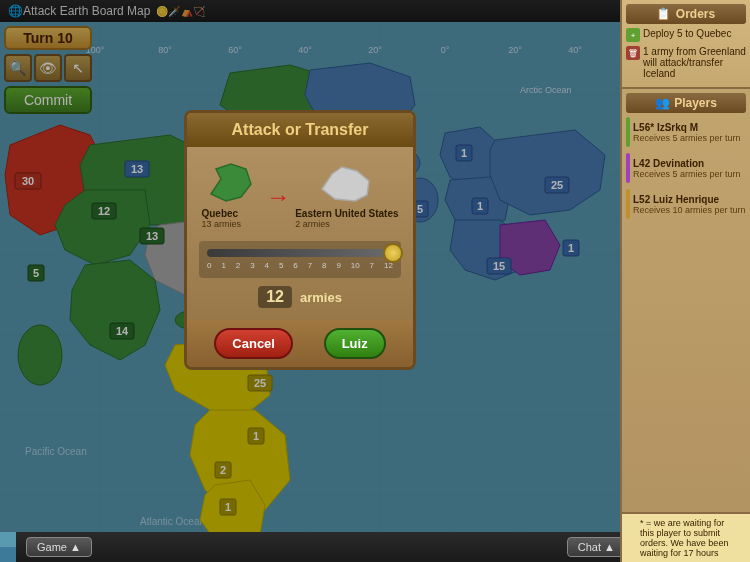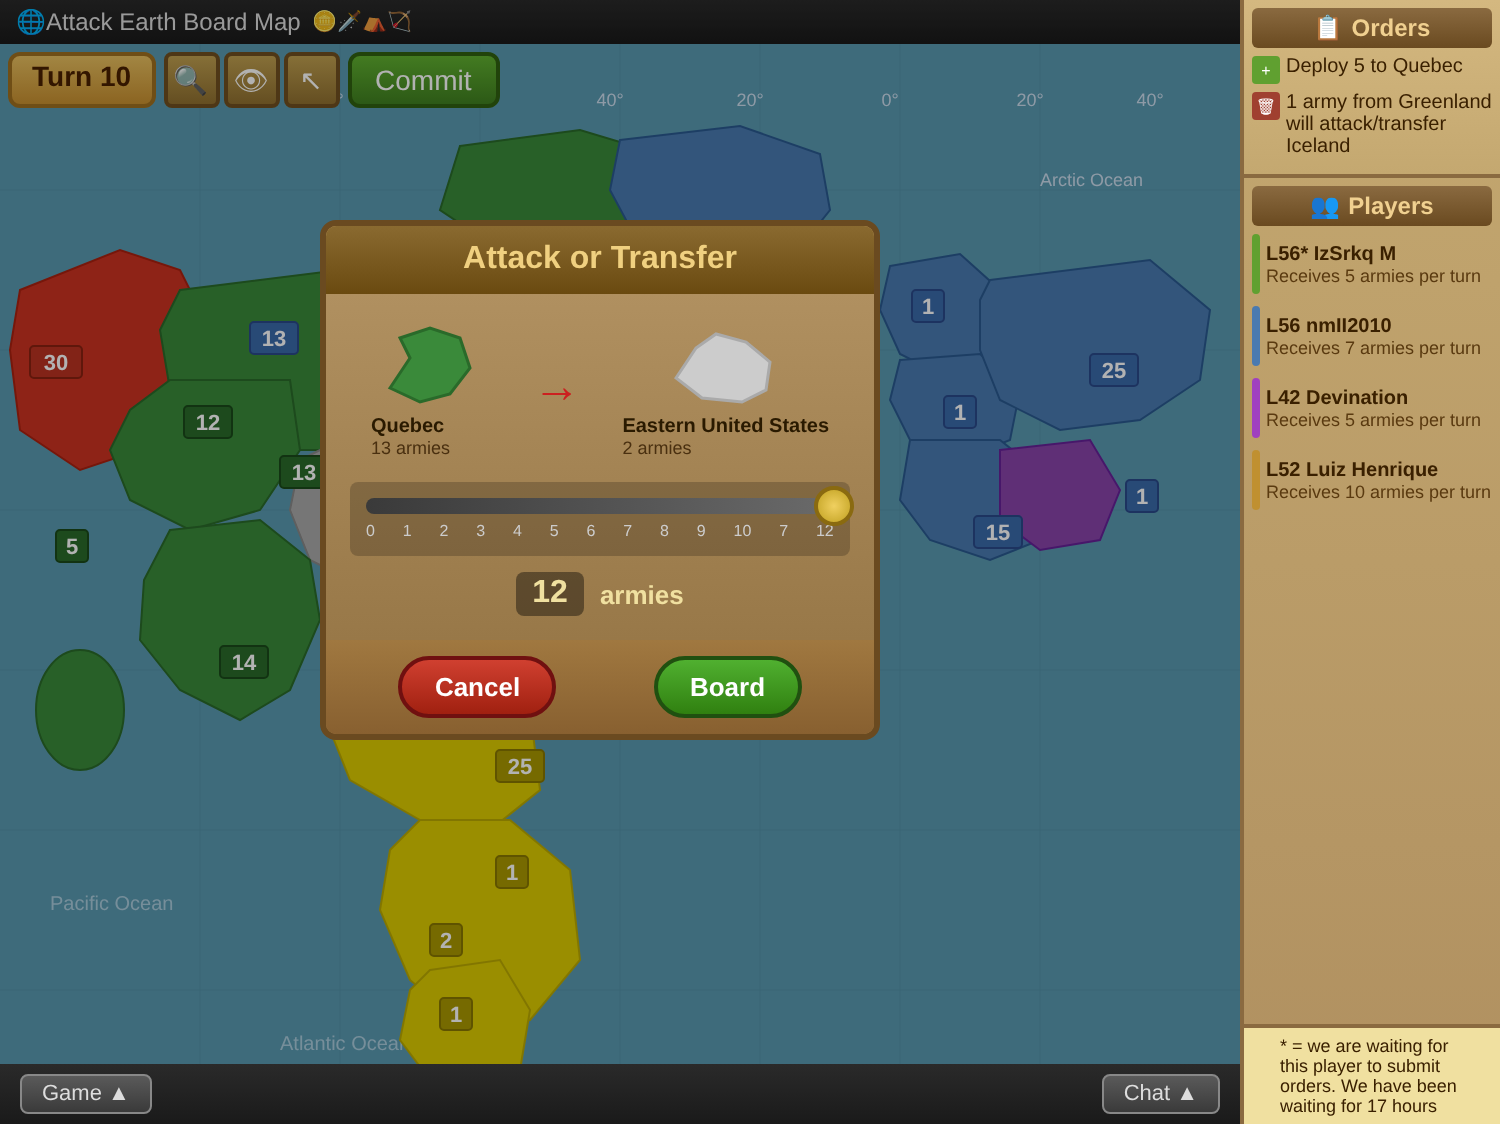--- a/index.html
+++ b/index.html
@@ -23,21 +23,21 @@
       display: flex; align-items: center;
       color: #ddd; font-size: 12px; padding: 0 8px;
       z-index: 10;
     }
 
     
     #left-controls {
       position: absolute;
       left: 4px; top: 26px;
       z-index: 10;
-      display: flex; flex-direction: row; gap: 4px;
+      display: flex; flex-direction: column; gap: 4px;
     }
     .turn-badge {
       background: linear-gradient(180deg, #e8c060, #c89030);
       border: 2px solid #a07020;
       border-radius: 6px;
       color: #4a2000;
       font-weight: bold;
       font-size: 14px;
       padding: 2px 10px;
       text-align: center;
@@ -148,21 +148,21 @@
       border-top: 2px solid #8a6a40;
       padding: 4px 18px;
       font-size: 9px;
       color: #3a2000;
       min-height: 50px;
     }
 
     
     #bottom-bar {
       position: absolute;
-      bottom: 0; left: 0;
+      bottom: 0; left: 16px;
       width: 620px; height: 30px;
       background: linear-gradient(180deg, #2a2a2a, #1a1a1a);
       display: flex; align-items: center; justify-content: space-between;
       padding: 0 10px;
       z-index: 10;
     }
     .bottom-btn {
       background: linear-gradient(180deg, #5a5a5a, #3a3a3a);
       border: 1px solid #888;
       border-radius: 4px;
@@ -177,21 +177,21 @@
       position: absolute;
       top: 0; left: 0;
       width: 620px; height: 532px;
       background: rgba(0,0,0,0.3);
       z-index: 20;
     }
     #attack-dialog {
       position: absolute;
       top: 240px; left: 300px;
       transform: translate(-50%, -50%);
-      width: 280px;
+      width: 232px;
       background: linear-gradient(180deg, #c4a060, #a07840);
       border: 3px solid #6a4a20;
       border-radius: 8px;
       z-index: 30;
       padding: 0;
       overflow: hidden;
     }
     #dialog-title {
       background: linear-gradient(180deg, #8a6a30, #6a4a10);
       color: #f0d080;
@@ -484,21 +484,21 @@
             <span>12</span>
         </div>
       </div>
       <div id="armies-display">
         <span id="armies-count">12</span>
         <span>armies</span>
       </div>
     </div>
     <div id="dialog-buttons">
       <button class="dialog-btn btn-cancel">Cancel</button>
-      <button class="dialog-btn btn-okay">Board</button>
+      <button class="dialog-btn btn-okay">Luiz</button>
     </div>
   </div>
 
   <div id="bottom-bar">
     <div class="bottom-btn">Game ▲</div>
     <div class="bottom-btn">Chat ▲</div>
   </div>
 </div>
 
 <div id="right-panel">
@@ -523,27 +523,20 @@
       <span>Players</span>
     </div>
     <div class="player-item">
       <div class="player-color-bar" style="background:#60a030"></div>
       <div class="player-info">
         <div class="player-name">L56* IzSrkq M</div>
         <div class="player-detail">Receives 5 armies per turn</div>
       </div>
     </div>
     <div class="player-item">
-      <div class="player-color-bar" style="background:#4a7ab0"></div>
-      <div class="player-info">
-        <div class="player-name">L56 nmII2010</div>
-        <div class="player-detail">Receives 7 armies per turn</div>
-      </div>
-    </div>
-    <div class="player-item">
       <div class="player-color-bar" style="background:#a040c0"></div>
       <div class="player-info">
         <div class="player-name">L42 Devination</div>
         <div class="player-detail">Receives 5 armies per turn</div>
       </div>
     </div>
     <div class="player-item">
       <div class="player-color-bar" style="background:#c09030"></div>
       <div class="player-info">
         <div class="player-name">L52 Luiz Henrique</div>

